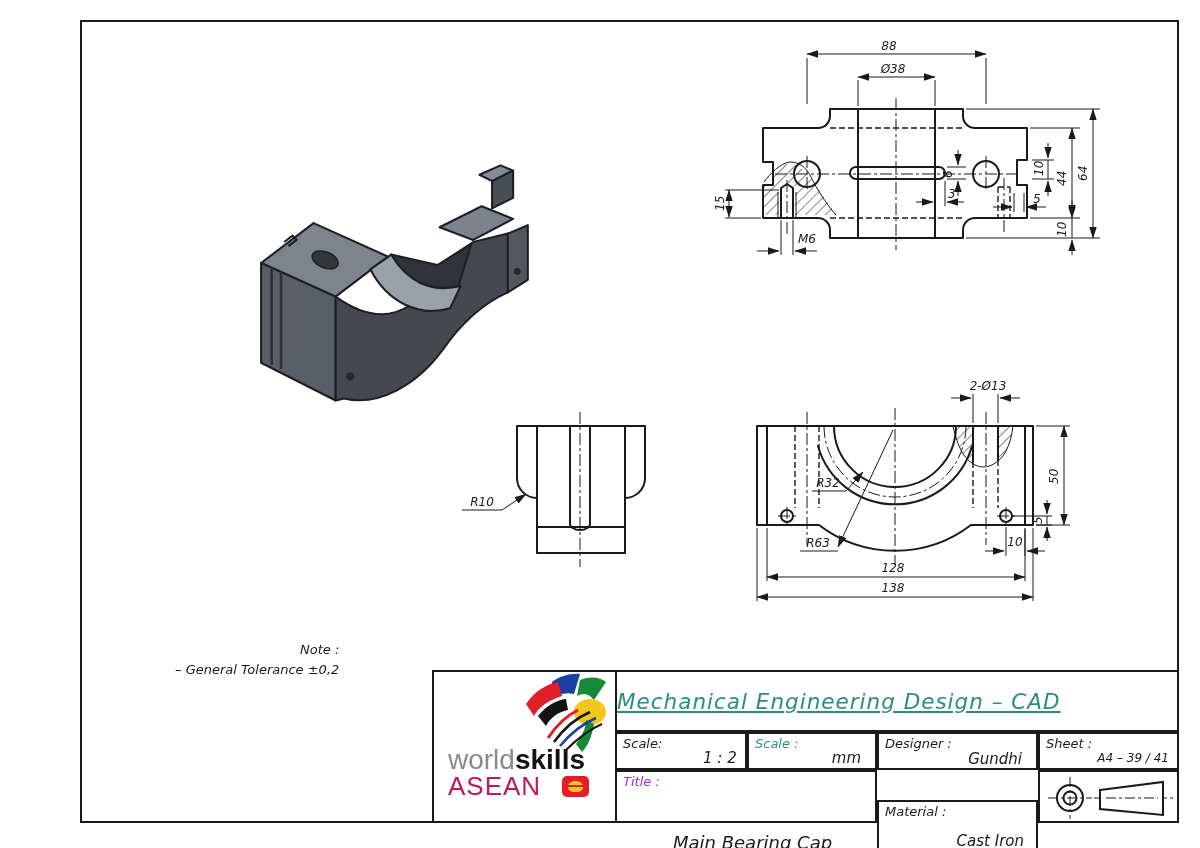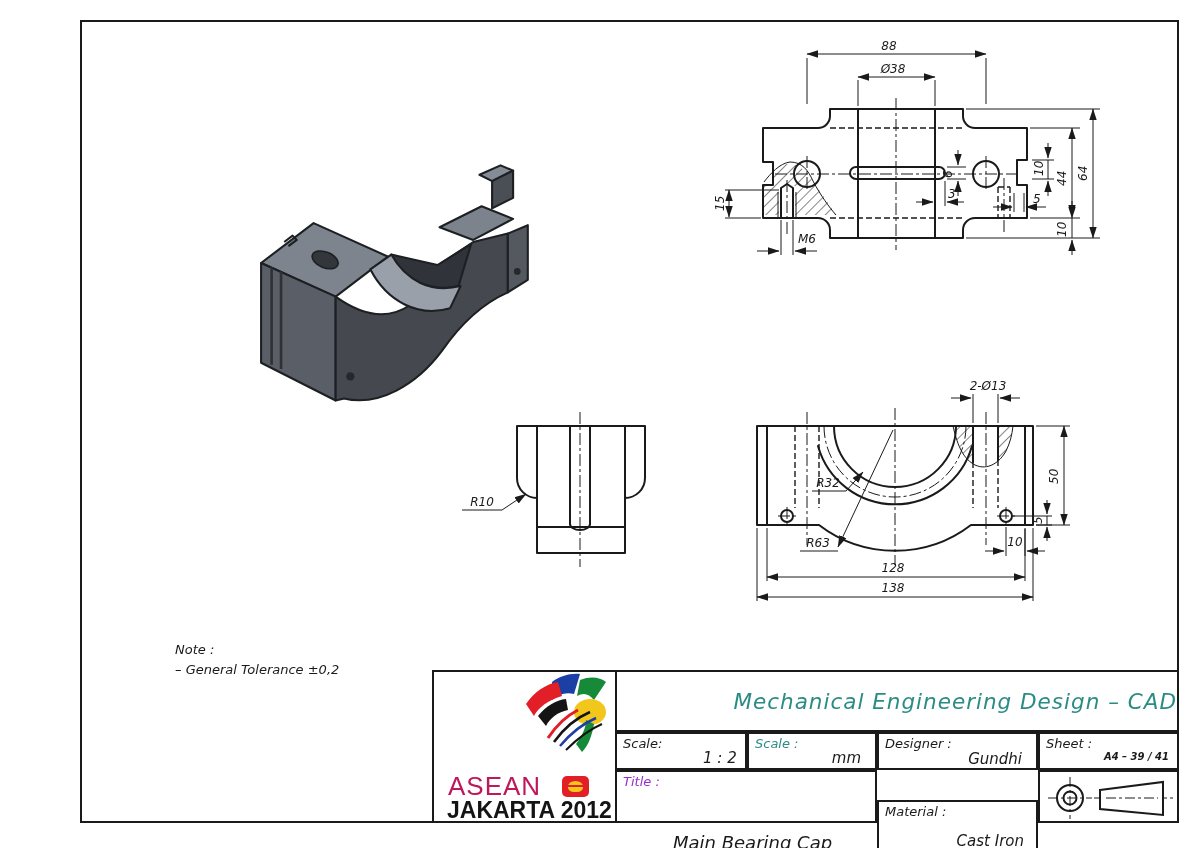--- a/index.html
+++ b/index.html
@@ -15,27 +15,27 @@
 .hid{fill:none;stroke:var(--line);stroke-width:1.4;stroke-dasharray:6 3;}
 .cl{fill:none;stroke:var(--line);stroke-width:1;stroke-dasharray:12 3 3 3;}
 .dim{fill:none;stroke:var(--line);stroke-width:1;}
 .dt{font:italic 12px "DejaVu Sans",sans-serif;fill:var(--line);}
 .hl{stroke:#222;stroke-width:1.1;}
 .hp{fill:url(#h45);stroke:none;}
 .wavy{fill:none;stroke:var(--line);stroke-width:1;}
 .iso{stroke:#1d2023;stroke-width:2;stroke-linejoin:round;}
 
 .note{position:absolute;left:175px;top:640px;font:italic 13px "DejaVu Sans",sans-serif;
-      color:var(--line);line-height:20px;}
+      color:var(--line);line-height:20px;text-align:right;}
 
 .tb-cell{position:absolute;border:2px solid var(--line);box-sizing:border-box;background:#fff;}
 .tb-label{position:absolute;left:6px;top:2px;font:italic 13px "DejaVu Sans",sans-serif;color:var(--line);}
 .tb-val{position:absolute;font:italic 15px "DejaVu Sans",sans-serif;color:var(--line);}
-.tb-header{display:flex;align-items:center;justify-content:flex-end;
-           font:italic 21.5px "DejaVu Sans",sans-serif;color:var(--header_teal);letter-spacing:1px;}
+.tb-header{display:flex;align-items:center;justify-content:flex-start;
+           font:italic 21.5px "DejaVu Sans",sans-serif;color:var(--header_teal);letter-spacing:1px;text-decoration:underline;}
 .teal{color:var(--header_teal);}
 .purple{color:var(--title_purple);}
 .title-val{font:italic 18px "DejaVu Sans",sans-serif;}
 
 .lg-word{position:absolute;left:14px;top:72px;font:28px "Liberation Sans",sans-serif;color:#8a8a8a;}
 .lg-word b{color:#141414;font-weight:bold;}
 .lg-asean{position:absolute;left:14px;top:99px;font:26px "Liberation Sans",sans-serif;color:#be185d;letter-spacing:1px;}
 .lg-emblem{position:absolute;left:128px;top:104px;width:27px;height:21px;background:var(--red);
            border-radius:5px;}
 .lg-emblem i{position:absolute;left:6px;top:5px;width:15px;height:11px;background:var(--yellow);
@@ -246,47 +246,47 @@
       <path d="M146,8 C156,4 166,5 172,10 L160,28 C155,22 150,20 143,24 Z" fill="var(--green)"></path>
       <path d="M92,32 C100,20 112,12 124,10 L128,24 C114,28 104,36 100,44 Z" fill="var(--red)"></path>
       <path d="M104,44 C112,34 122,28 132,27 L134,38 C124,40 116,46 112,54 Z" fill="#141414"></path>
       <ellipse cx="156" cy="40" rx="16" ry="13" fill="var(--yellow)"></ellipse>
       <path d="M160,52 C158,64 154,74 148,80 L142,72 C148,64 152,56 152,48 Z" fill="var(--green)"></path>
       <path d="M114,66 C122,54 132,44 144,38" stroke="var(--red)" stroke-width="3" fill="none"></path>
       <path d="M120,70 C130,56 142,46 156,40" stroke="#141414" stroke-width="2.5" fill="none"></path>
       <path d="M126,74 C136,62 148,52 162,46" stroke="var(--blue)" stroke-width="2.5" fill="none"></path>
       <path d="M132,78 C142,68 154,58 168,52" stroke="#141414" stroke-width="2" fill="none"></path>
     </svg>
+    <div class="lg-word"><span>world</span><b>skills</b></div>
     <div class="lg-asean">ASEAN</div>
     <span class="lg-emblem">
         <i></i>
         <b></b>
       </span>
-    <div class="lg-jkt">JAKARTA 2012</div>
   </div>
 
   <div class="tb-cell tb-header" style="left:615px;top:670px;width:564px;height:62px;">
     <span>Mechanical Engineering Design – CAD</span>
   </div>
 
   <div class="tb-cell" style="left:615px;top:732px;width:132px;height:38px;">
     <span class="tb-label">Scale:</span>
     <span class="tb-val" style="left:50px;top:15px;margin-left:36px;">1 : 2</span>
   </div>
   <div class="tb-cell" style="left:747px;top:732px;width:130px;height:38px;">
     <span class="tb-label teal">Scale :</span>
     <span class="tb-val" style="right:14px;top:15px;">mm</span>
   </div>
   <div class="tb-cell" style="left:877px;top:732px;width:161px;height:38px;">
     <span class="tb-label">Designer :</span>
     <span class="tb-val" style="right:14px;top:16px;">Gundhi</span>
   </div>
   <div class="tb-cell" style="left:1038px;top:732px;width:141px;height:38px;">
     <span class="tb-label">Sheet :</span>
-    <span class="tb-val" style="right:8px;top:17px;font-size:10px;font-weight:bold;">A4 – 39 / 41</span>
+    <span class="tb-val" style="right:8px;top:17px;font-size:12px;">A4 – 39 / 41</span>
   </div>
 
   <div class="tb-cell" style="left:615px;top:770px;width:262px;height:53px;">
     <span class="tb-label purple">Title :</span>
     <span class="tb-val title-val" style="left:56px;top:24px;margin-top:36px;">Main Bearing Cap</span>
   </div>
   <div class="tb-cell" style="left:877px;top:800px;width:161px;height:53px;">
     <span class="tb-label">Material :</span>
     <span class="tb-val" style="right:12px;top:30px;">Cast Iron</span>
   </div>

